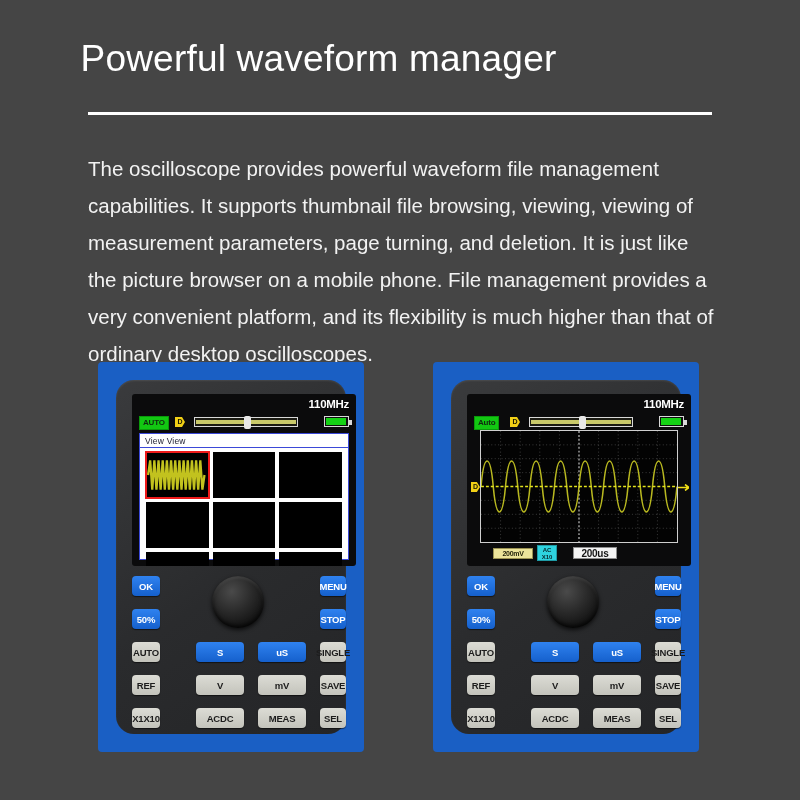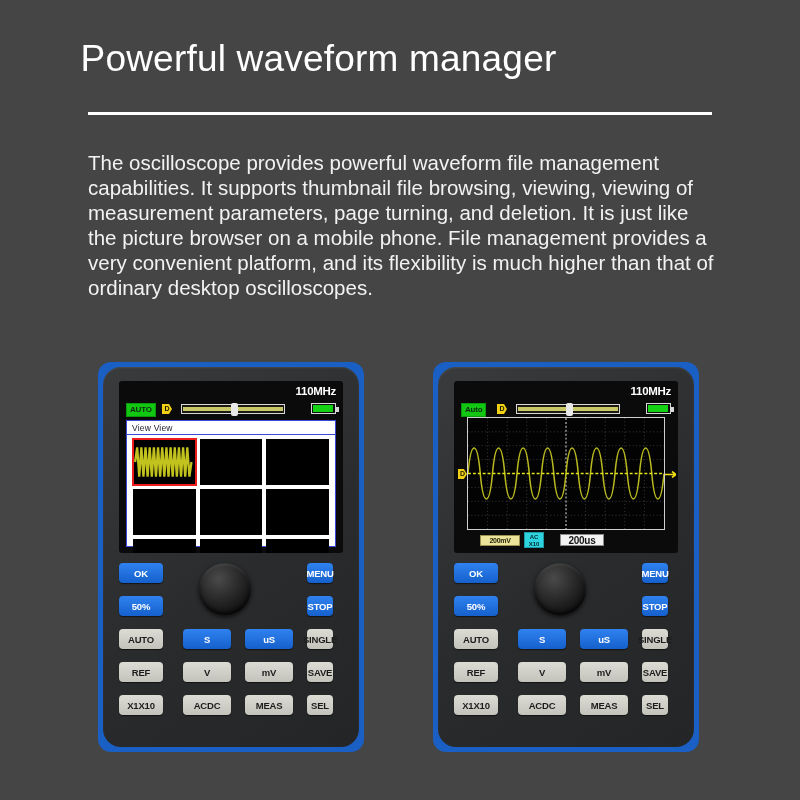--- a/index.html
+++ b/index.html
@@ -35,33 +35,33 @@
     background: #ffffff;
   }
 
   .body-copy {
     position: absolute;
     top: 150px;
     left: 88px;
     width: 628px;
     color: #f2f2f2;
     font-size: 20.5px;
-    line-height: 25px;
+    line-height: 37px;
     font-weight: 400;
   }
 
   
   .device {
     position: absolute;
     top: 362px;
     width: 266px;
     height: 390px;
-    border-radius: 13px;
+    border-radius: 4px;
     background: #1a5fc4;
-    padding: 5px;
+    padding: 18px;
   }
   .device.left  { left: 98px; }
   .device.right { left: 433px; }
 
   .device-body {
     width: 100%;
     height: 100%;
     border-radius: 18px;
     background: #2e2f31;
     background-image: linear-gradient(145deg, #3a3b3d 0%, #2a2b2d 55%, #242527 100%);
@@ -326,21 +326,21 @@
     box-shadow: 0 1px 1px rgba(0,0,0,0.55);
     cursor: pointer;
   }
   .btn.blue {
     background: #1f6fe0;
     background-image: linear-gradient(180deg, #2f82f0 0%, #1560cc 100%);
     color: #ffffff;
   }
 
   
-  .c1 { left: 2px;   width: 44px; }
+  .c1 { left: 2px;   width: 28px; }
   .c2 { left: 66px;  width: 48px; }
   .c3 { left: 128px; width: 48px; }
   .c4 { left: 190px; width: 26px; }
 
   .r1 { top: 0px; }
   .r2 { top: 33px; }
   .r3 { top: 66px; }
   .r4 { top: 99px; }
   .r5 { top: 132px; }
 

